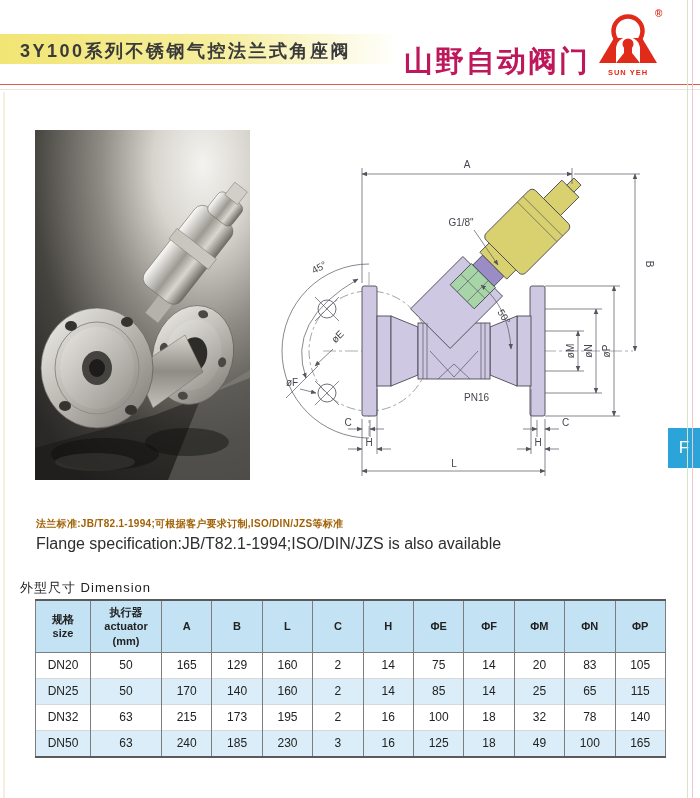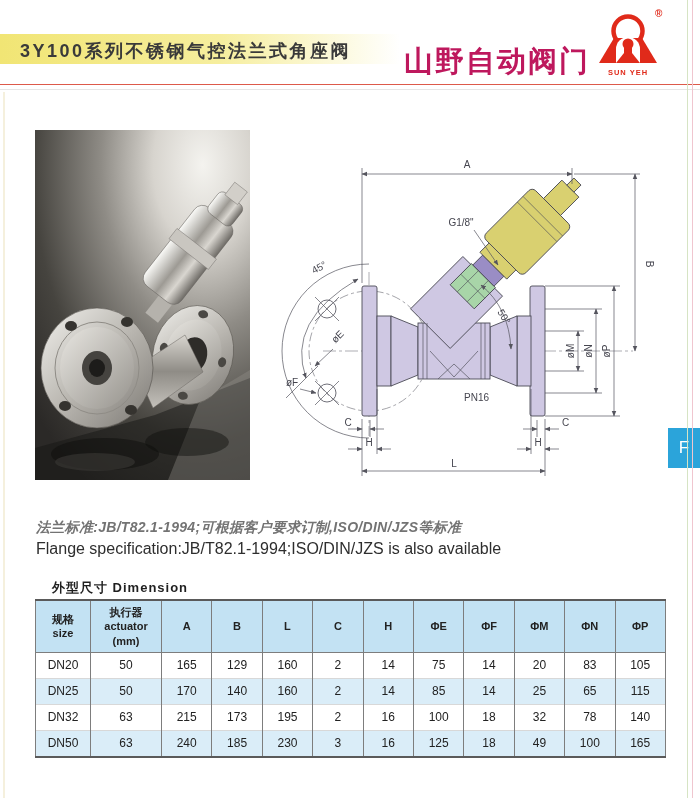--- a/index.html
+++ b/index.html
@@ -20,24 +20,24 @@
 
   
   .photo{position:absolute;left:35px;top:130px;width:215px;height:350px;}
   .drawing{position:absolute;left:278px;top:146px;width:395px;height:350px;}
   .drawing text{font-family:"Liberation Sans",sans-serif;font-size:10px;fill:#45454f;}
   .drawing .dimline{stroke:#55555e;stroke-width:.7;fill:none;}
   .drawing .outline{stroke:#4a4a55;stroke-width:.9;}
   .drawing .cl{stroke:#8a8a92;stroke-width:.7;stroke-dasharray:13 3 3 3;fill:none;}
 
   .flange-note{position:absolute;left:36px;top:517px;line-height:1.45;}
-  .flange-note .zh{font-size:14px;font-weight:bold;color:#737373;letter-spacing:.3px;font-style:italic;}
+  .flange-note .zh{font-size:10px;font-weight:bold;color:#a16207;letter-spacing:.3px;}
   .flange-note .en{font-size:16px;color:#2e2e2e;}
 
-  .table-title{position:absolute;left:52px;top:579px;font-size:13px;font-weight:bold;color:#1f1f1f;
+  .table-title{position:absolute;left:20px;top:579px;font-size:13px;font-weight:normal;color:#1f1f1f;
     letter-spacing:1px;}
 
   .dim-table{position:absolute;left:35px;top:599px;width:630px;border-collapse:collapse;
     table-layout:fixed;text-align:center;font-size:12px;color:#222;
     border-top:2px solid #5a5a5a;border-bottom:2px solid #5a5a5a;}
   .dim-table th{background:#c3e2f3;font-weight:bold;font-size:11px;line-height:1.3;
     padding:4px 0;border:1px solid #7d7d7d;border-top:none;height:38px;vertical-align:middle;}
   .dim-table td{height:23px;border-left:1px solid #7d7d7d;border-right:1px solid #7d7d7d;
     border-top:1px solid #d8d8d8;}
   .dim-table tbody tr:nth-child(even){background:#daedf8;}

